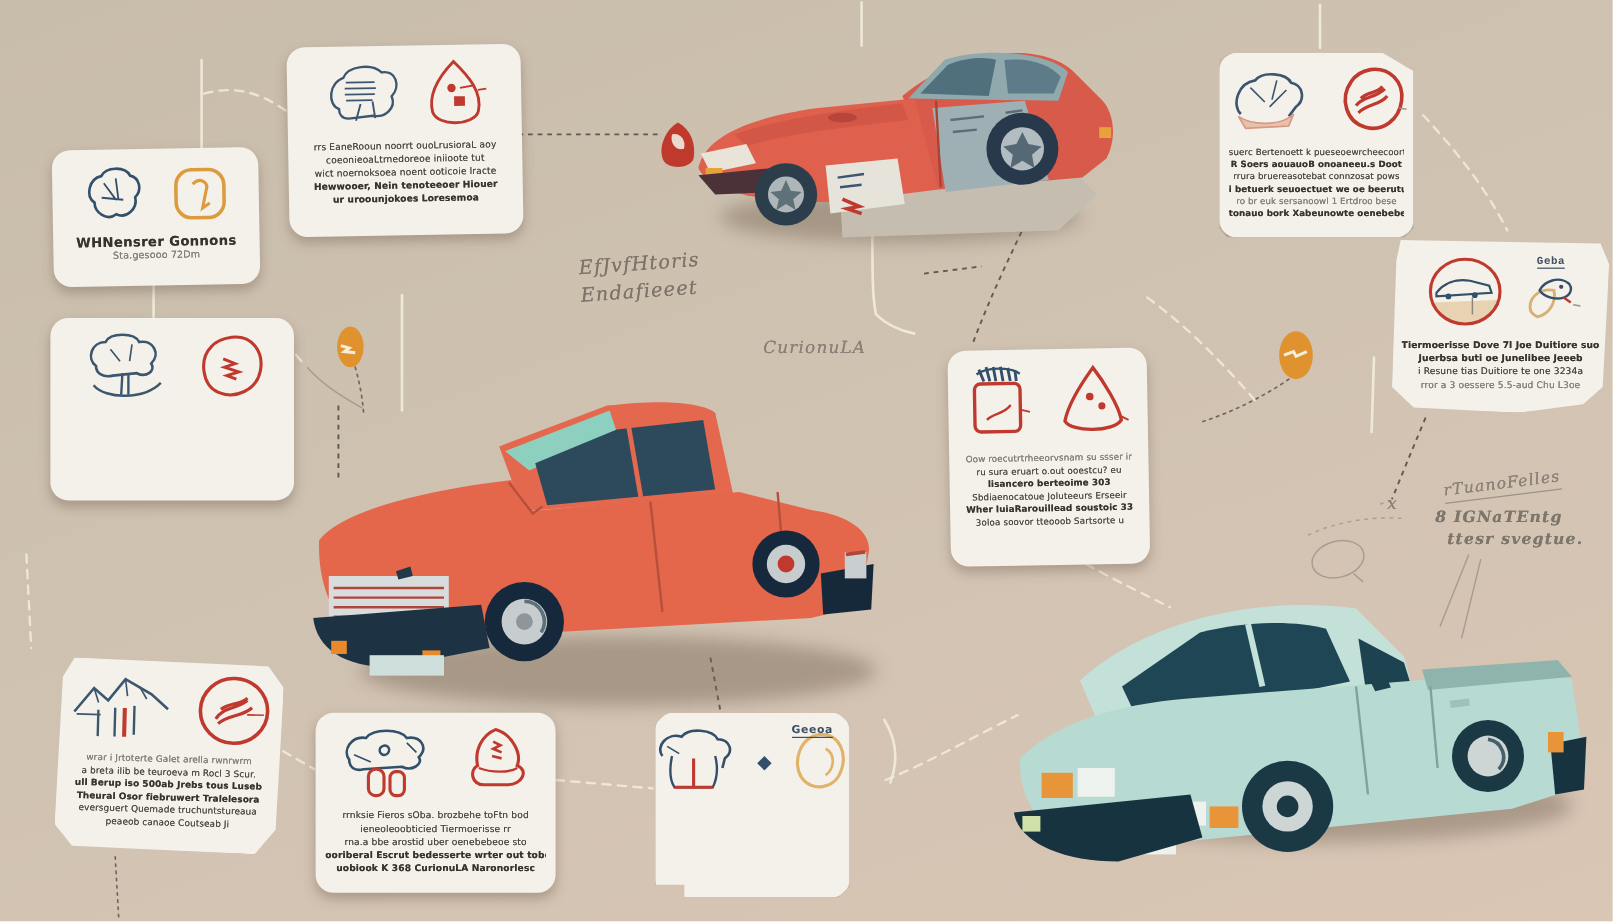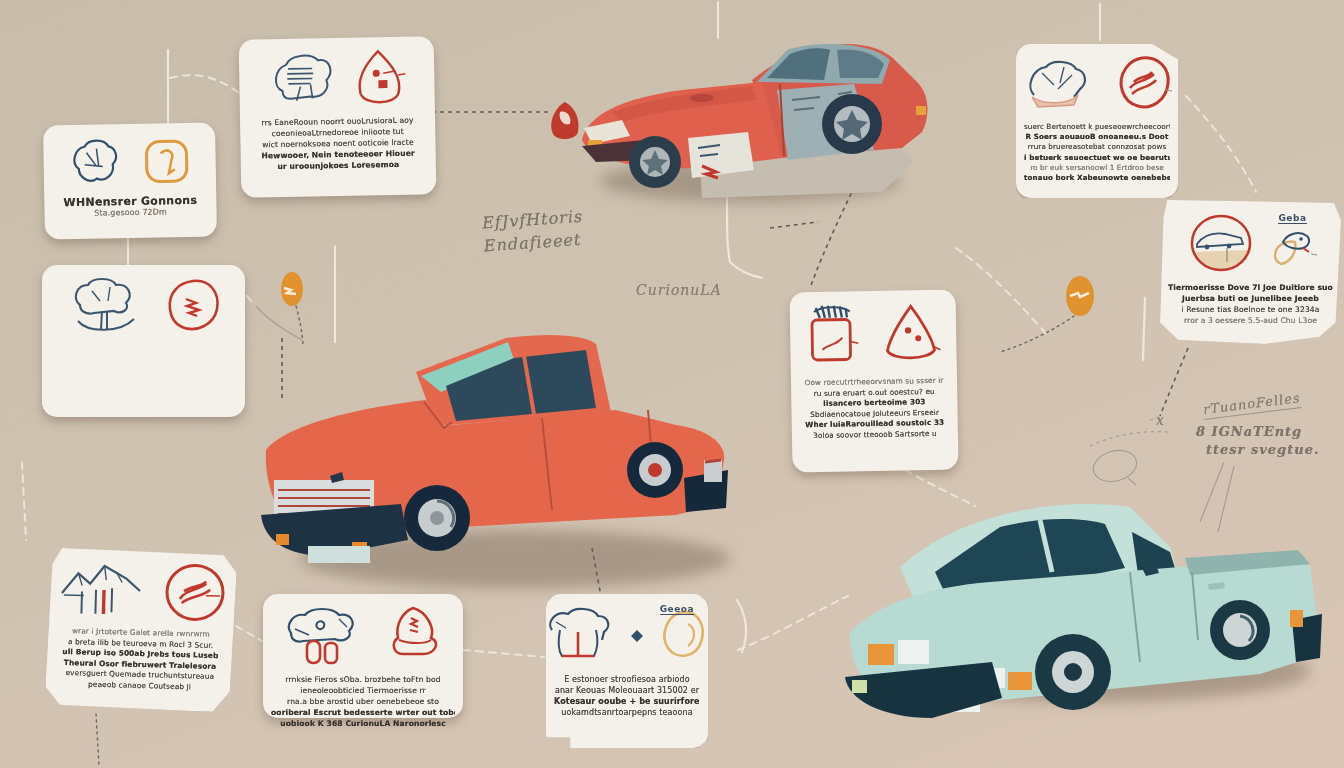--- a/index.html
+++ b/index.html
@@ -271,21 +271,21 @@
     <div class="txt" style="font-size:7.4px;line-height:10.5px;">
       <div class="ln" style="color:#8b847a;">wrar i Jrtoterte Galet arella rwnrwrm</div>
       <div class="ln">a breta ilib be teuroeva m Rocl 3 Scur.</div>
       <div class="ln b">ull Berup iso 500ab Jrebs tous Luseb</div>
       <div class="ln b">Theural Osor fiebruwert Tralelesora</div>
       <div class="ln">eversguert Quemade truchuntstureaua</div>
       <div class="ln">peaeob canaoe Coutseab Ji</div>
     </div>
   </div>
 
-  <div class="card" style="left:263px;top:594px;width:200px;height:124px;">
+  <div class="card" style="left:263px;top:594px;width:200px;height:150px;">
     <div class="icons">
       <span>
         <svg width="86" height="62" viewBox="0 0 86 62">
           <path d="M10,28 C4,20 12,8 24,10 C30,2 52,2 58,10 C70,8 76,18 68,26 C72,32 62,38 54,34 L22,36 C14,38 10,34 10,28 Z" fill="none" stroke="#33506b" stroke-width="2.2"></path>
           <path d="M36,18 C40,14 46,18 42,23 C38,26 34,22 36,18 Z" fill="none" stroke="#33506b" stroke-width="2"></path>
           <path d="M14,24 l14,6 M58,14 l8,8" stroke="#33506b" stroke-width="1.4"></path>
           <rect x="26" y="36" width="13" height="22" rx="6" fill="none" stroke="#c0392e" stroke-width="2.6"></rect>
           <rect x="44" y="38" width="12" height="20" rx="5" fill="none" stroke="#c0392e" stroke-width="2.6"></rect>
         </svg>
       </span>
@@ -323,26 +323,20 @@
         <svg width="14" height="14" viewBox="0 0 14 14">
             <path d="M7,1 L13,7 L7,13 L1,7 Z" fill="#33506b"></path>
           </svg>
       </span>
       <span>
         <svg width="58" height="64" viewBox="0 0 58 64">
           <path d="M30,8 C46,8 52,24 47,38 C42,54 22,56 14,44 C6,32 12,10 30,8 Z" fill="none" stroke="#e0b36a" stroke-width="2.6"></path>
           <path d="M34,20 C42,24 42,36 34,42" fill="none" stroke="#e0b36a" stroke-width="2.2"></path>
         </svg>
       </span>
-    </div>
-    <div class="txt" style="font-size:8px;">
-      <div class="ln">E estonoer stroofiesoa arbiodo</div>
-      <div class="ln">anar Keouas Moleouaart 315002 er</div>
-      <div class="ln b">Kotesaur ooube + be suurirforeua Lvu</div>
-      <div class="ln">uokamdtsanrtoarpepns teaoona</div>
     </div>
   </div>
 
   <div class="card" style="left:791px;top:291px;width:166px;height:180px;transform:rotate(-1deg);">
     <div class="icons">
       <span>
         <svg width="62" height="70" viewBox="0 0 62 70">
           <path d="M14,6 l4,10 M20,4 l3,12 M26,4 l2,12 M32,4 l2,12 M38,5 l2,11 M44,7 l1,9" stroke="#33506b" stroke-width="2.4" fill="none"></path>
           <path d="M12,10 C20,4 40,4 48,10" fill="none" stroke="#33506b" stroke-width="2"></path>
           <rect x="10" y="18" width="38" height="40" rx="5" fill="none" stroke="#c0392e" stroke-width="2.8"></rect>
@@ -392,21 +386,21 @@
       <div class="ln b">R Soers aouauoB onoaneeu.s Doot</div>
       <div class="ln">rrura bruereasotebat connzosat pows</div>
       <div class="ln b">i betuerk seuoectuet we oe beerutus</div>
       <div class="ln" style="color:#8b847a;">ro br euk sersanoowl 1 Ertdroo bese</div>
       <div class="ln b">tonauo bork Xabeunowte oenebebeoe</div>
     </div>
   </div>
 
   <div class="card" style="left:1160px;top:200px;width:181px;height:144px;border-radius:8px;
               clip-path:polygon(4% 0,96% 2%,100% 14%,97% 85%,88% 95%,58% 100%,10% 97%,0 85%,2% 12%);">
-    <div class="icons" style="gap:8px;">
+    <div class="icons" style="gap:8px;font-family:Liberation Mono, monospace;">
       <span>
         <svg width="76" height="66" viewBox="0 0 76 66">
           <path d="M38,32 a30,28 0 1 0 0,.1" fill="none"></path>
           <path d="M10,36 C10,22 22,8 38,8 C54,8 66,20 66,34 C66,36 66,38 65,40 L11,42 Z" fill="none"></path>
           <path d="M11,42 C14,54 24,60 38,60 C52,60 62,52 65,40 Z" fill="#e7d3b2"></path>
           <ellipse cx="38" cy="33" rx="29" ry="27" fill="none" stroke="#c0392e" stroke-width="2.6"></ellipse>
           <path d="M14,34 C20,26 30,22 42,24 L58,28 L60,34 L14,37 Z" fill="none" stroke="#33506b" stroke-width="1.8"></path>
           <circle cx="24" cy="37" r="2.4" fill="#33506b"></circle>
           <circle cx="46" cy="36" r="2.4" fill="#33506b"></circle>
           <path d="M44,38 L44,52" stroke="#8b847a" stroke-width="1.2"></path>
@@ -419,21 +413,21 @@
           <path d="M16,16 C20,8 32,4 40,10 C44,14 42,20 36,22 C30,24 20,22 16,16 Z" fill="none" stroke="#33506b" stroke-width="2"></path>
           <circle cx="34" cy="13" r="1.8" fill="#33506b"></circle>
           <path d="M36,22 l6,4" stroke="#c0392e" stroke-width="2"></path>
           <path d="M44,28 l6,1" stroke="#9b9288" stroke-width="1.2"></path>
         </svg>
       </span>
     </div>
     <div class="txt" style="font-size:7.6px;">
       <div class="ln b">Tiermoerisse Dove 7l Joe Duitiore suoon</div>
       <div class="ln b">Juerbsa buti oe Junelibee Jeeeb</div>
-      <div class="ln">i Resune tias Boelnoe te one 3234a</div>
+      <div class="ln">i Resune tias Duitiore te one 3234a</div>
       <div class="ln" style="color:#8b847a;">rror a 3 oessere 5.5-aud Chu L3oe</div>
     </div>
   </div>
 
   <div class="hand" style="left:483px;top:210px;font-size:16px;transform:rotate(-4deg);">
     <div>EfJvfHtoris</div>
     <div style="margin-top:4px;">Endafieeet</div>
   </div>
   <div class="hand" style="left:636px;top:282px;font-size:14px;color:#8a8178;">CurionuLA</div>
   <div class="hand" style="left:1203px;top:396px;font-size:13px;color:#8a8178;transform:rotate(-7deg);border-bottom:1.5px solid #9b9288;padding-bottom:2px;">rTuanoFelles</div>

